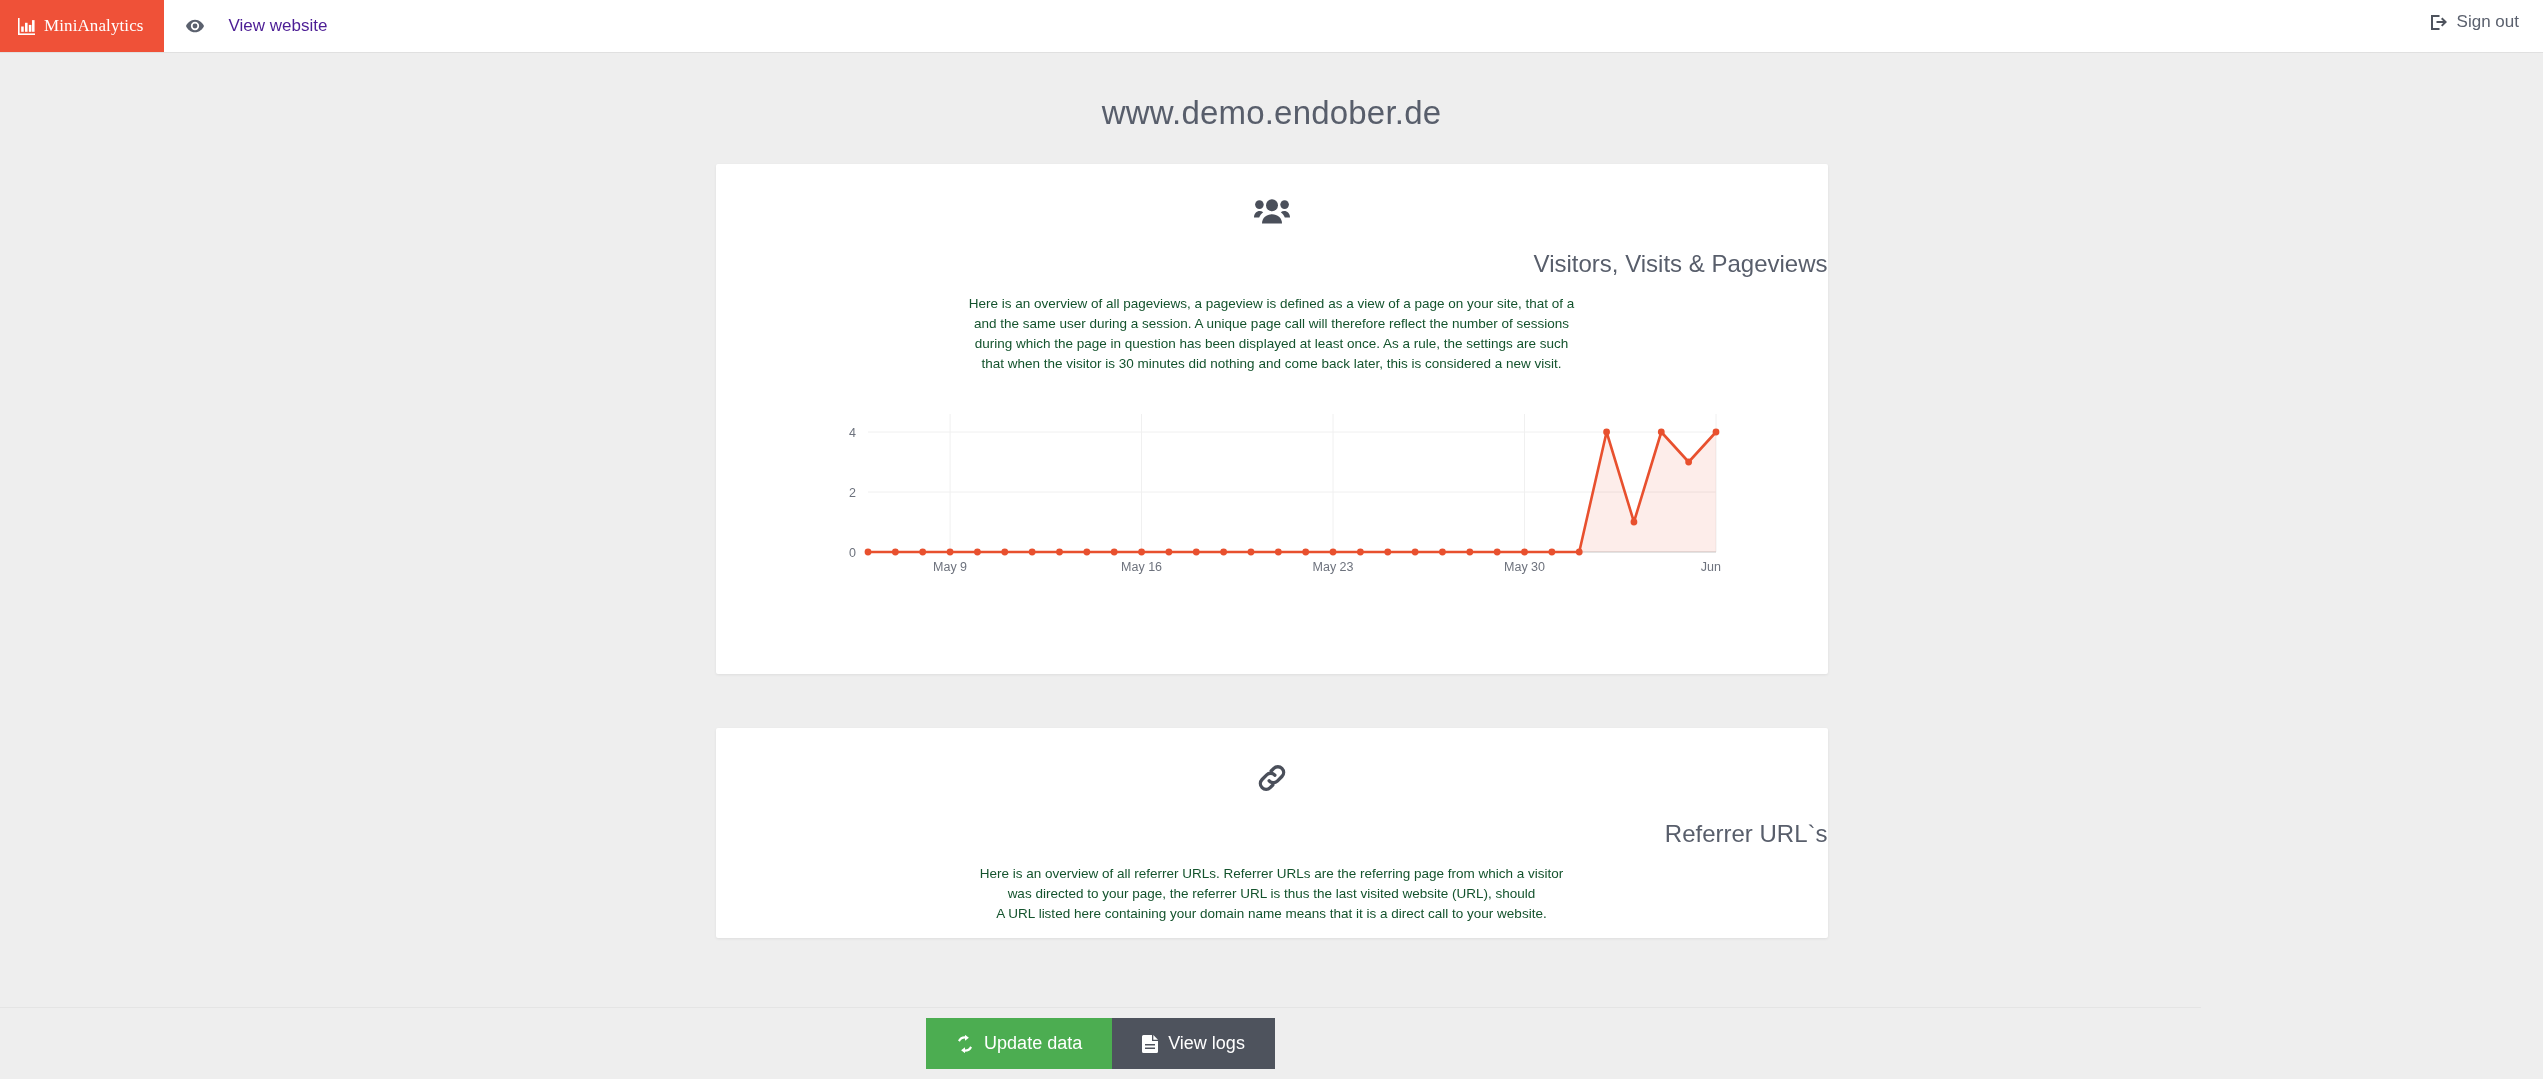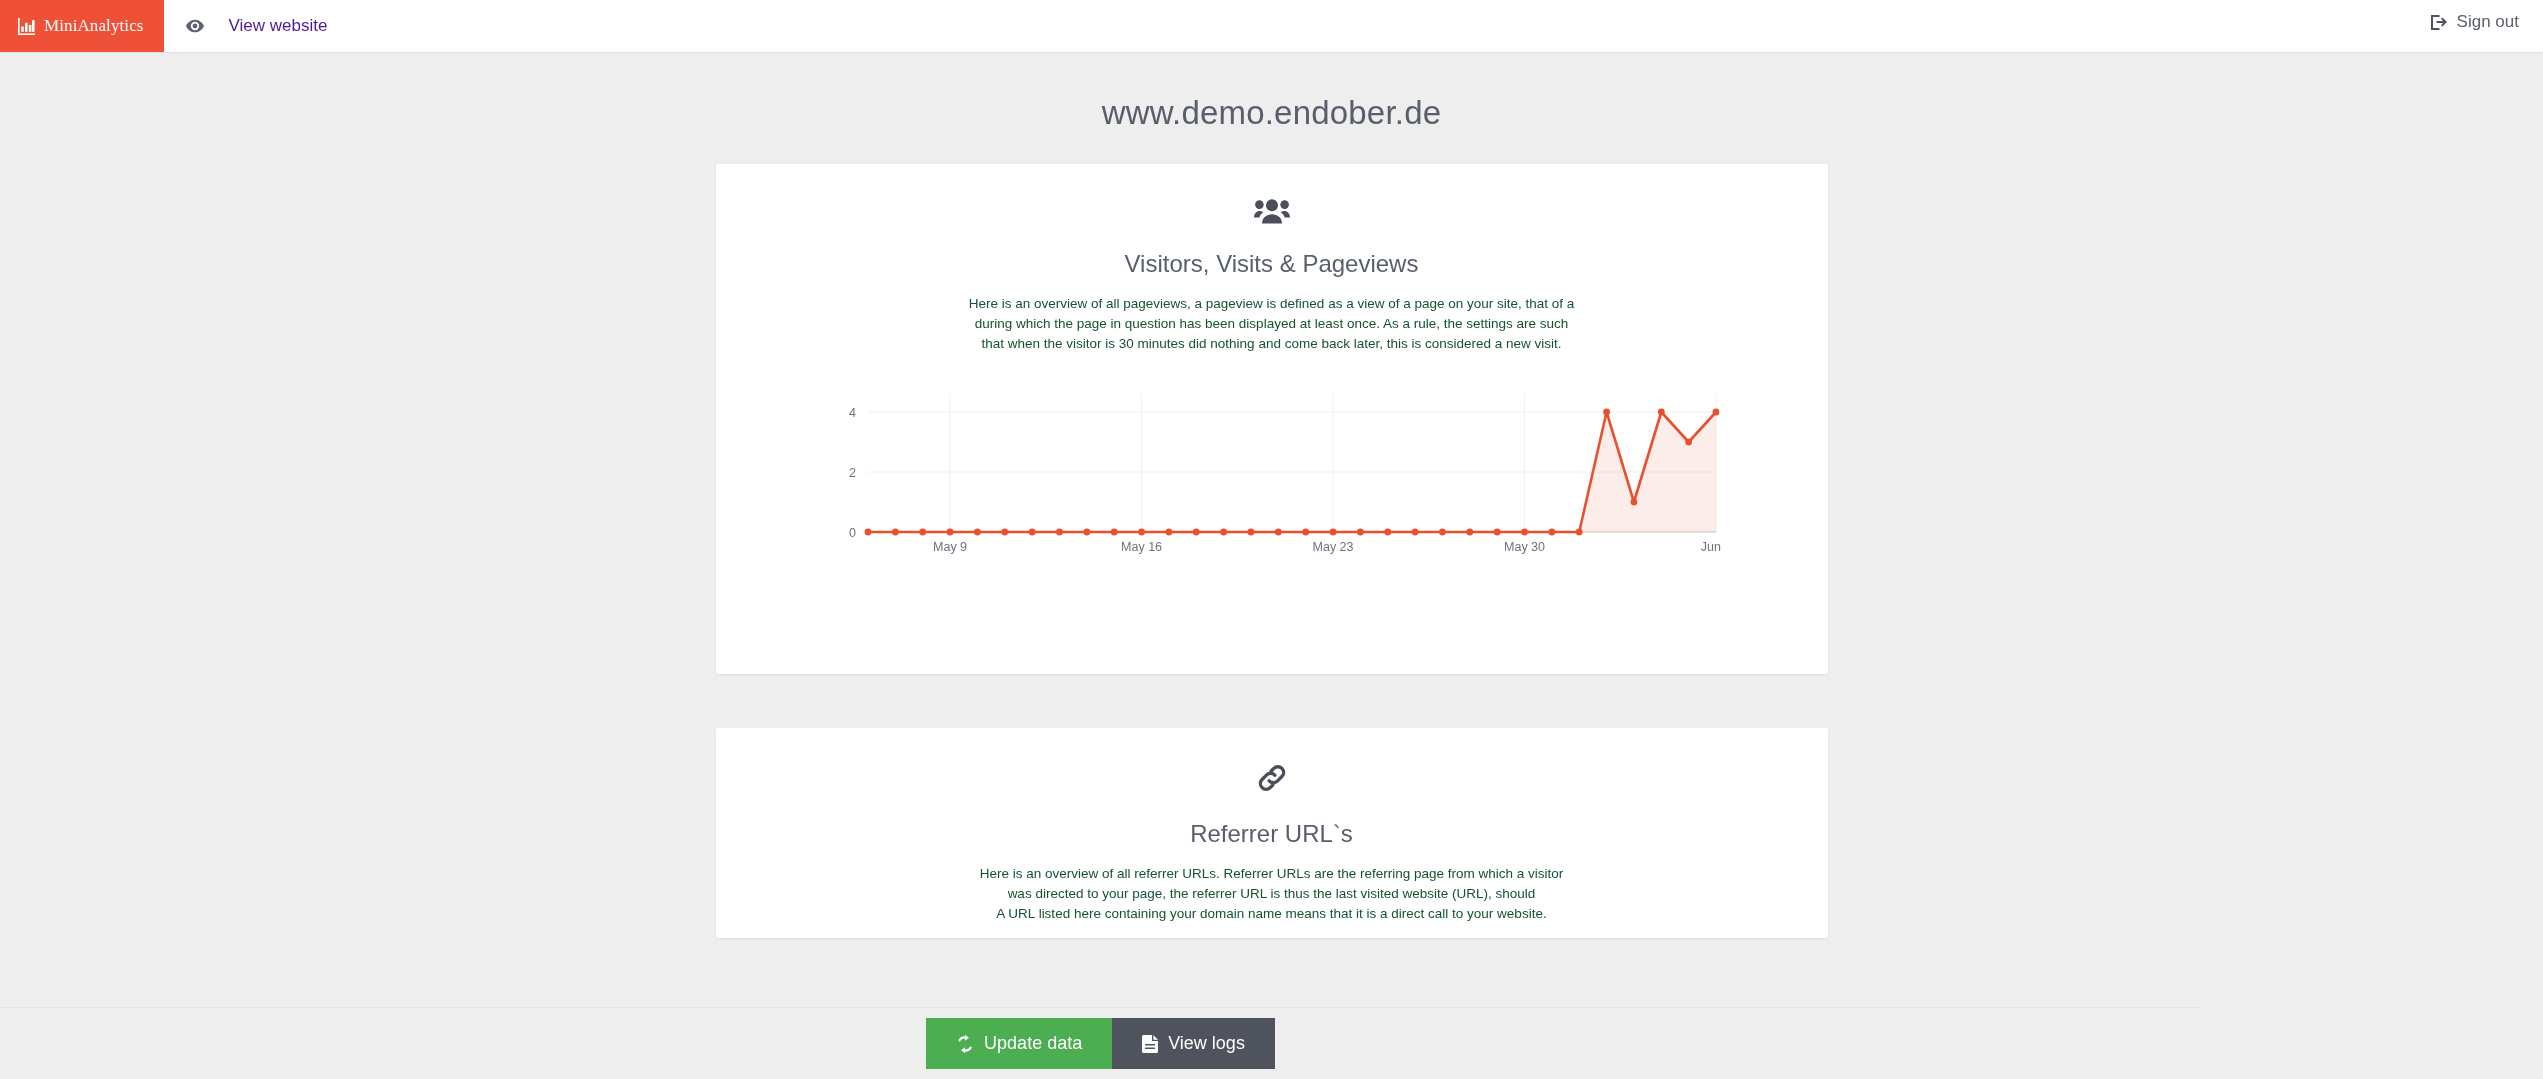--- a/index.html
+++ b/index.html
@@ -106,21 +106,21 @@
     min-height: 210px;
     padding-top: 22px;
     box-sizing: border-box;
   }
   .card-icon {
     text-align: center;
     color: #4a4f5a;
     padding-top: 12px;
   }
   .card-title {
-    text-align: center;
+    text-align: right;
     font-size: 24px;
     font-weight: 400;
     color: #585e6b;
     margin: 22px 0 0 0;
   }
   .card-desc {
     text-align: center;
     font-size: 13.5px;
     line-height: 20px;
     color: #14532d;
@@ -227,20 +227,21 @@
         <path d="M0 19.6c0-3.9 2.6-6.5 5.7-6.5 1.3 0 2.5.4 3.5 1.2-2 1.6-3.4 3.6-4 5.3z"></path>
         <circle cx="30.6" cy="6.6" r="4.3"></circle>
         <path d="M36 19.6c0-3.9-2.6-6.5-5.7-6.5-1.3 0-2.5.4-3.5 1.2 2 1.6 3.4 3.6 4 5.3z"></path>
       </svg>
     </div>
 
     <h2 class="card-title">Visitors, Visits &amp; Pageviews</h2>
 
     <div class="card-desc">
       <span class="l">Here is an overview of all pageviews, a pageview is defined as a view of a page on your site, that of a</span>
+      <span class="l">and the same user during a session. A unique page call will therefore reflect the number of sessions</span>
       <span class="l">during which the page in question has been displayed at least once. As a rule, the settings are such</span>
       <span class="l">that when the visitor is 30 minutes did nothing and come back later, this is considered a new visit.</span>
     </div>
 
     <div class="chart-wrap">
       <svg id="chart" class="chart-svg" width="900" height="170" viewBox="0 0 900 170">
           <line x1="128.06451612903226" y1="6" x2="128.06451612903226" y2="144" stroke="#f0f0f0" stroke-width="1"></line>
           <line x1="319.5483870967742" y1="6" x2="319.5483870967742" y2="144" stroke="#f0f0f0" stroke-width="1"></line>
           <line x1="511.03225806451616" y1="6" x2="511.03225806451616" y2="144" stroke="#f0f0f0" stroke-width="1"></line>
           <line x1="702.516129032258" y1="6" x2="702.516129032258" y2="144" stroke="#f0f0f0" stroke-width="1"></line>

